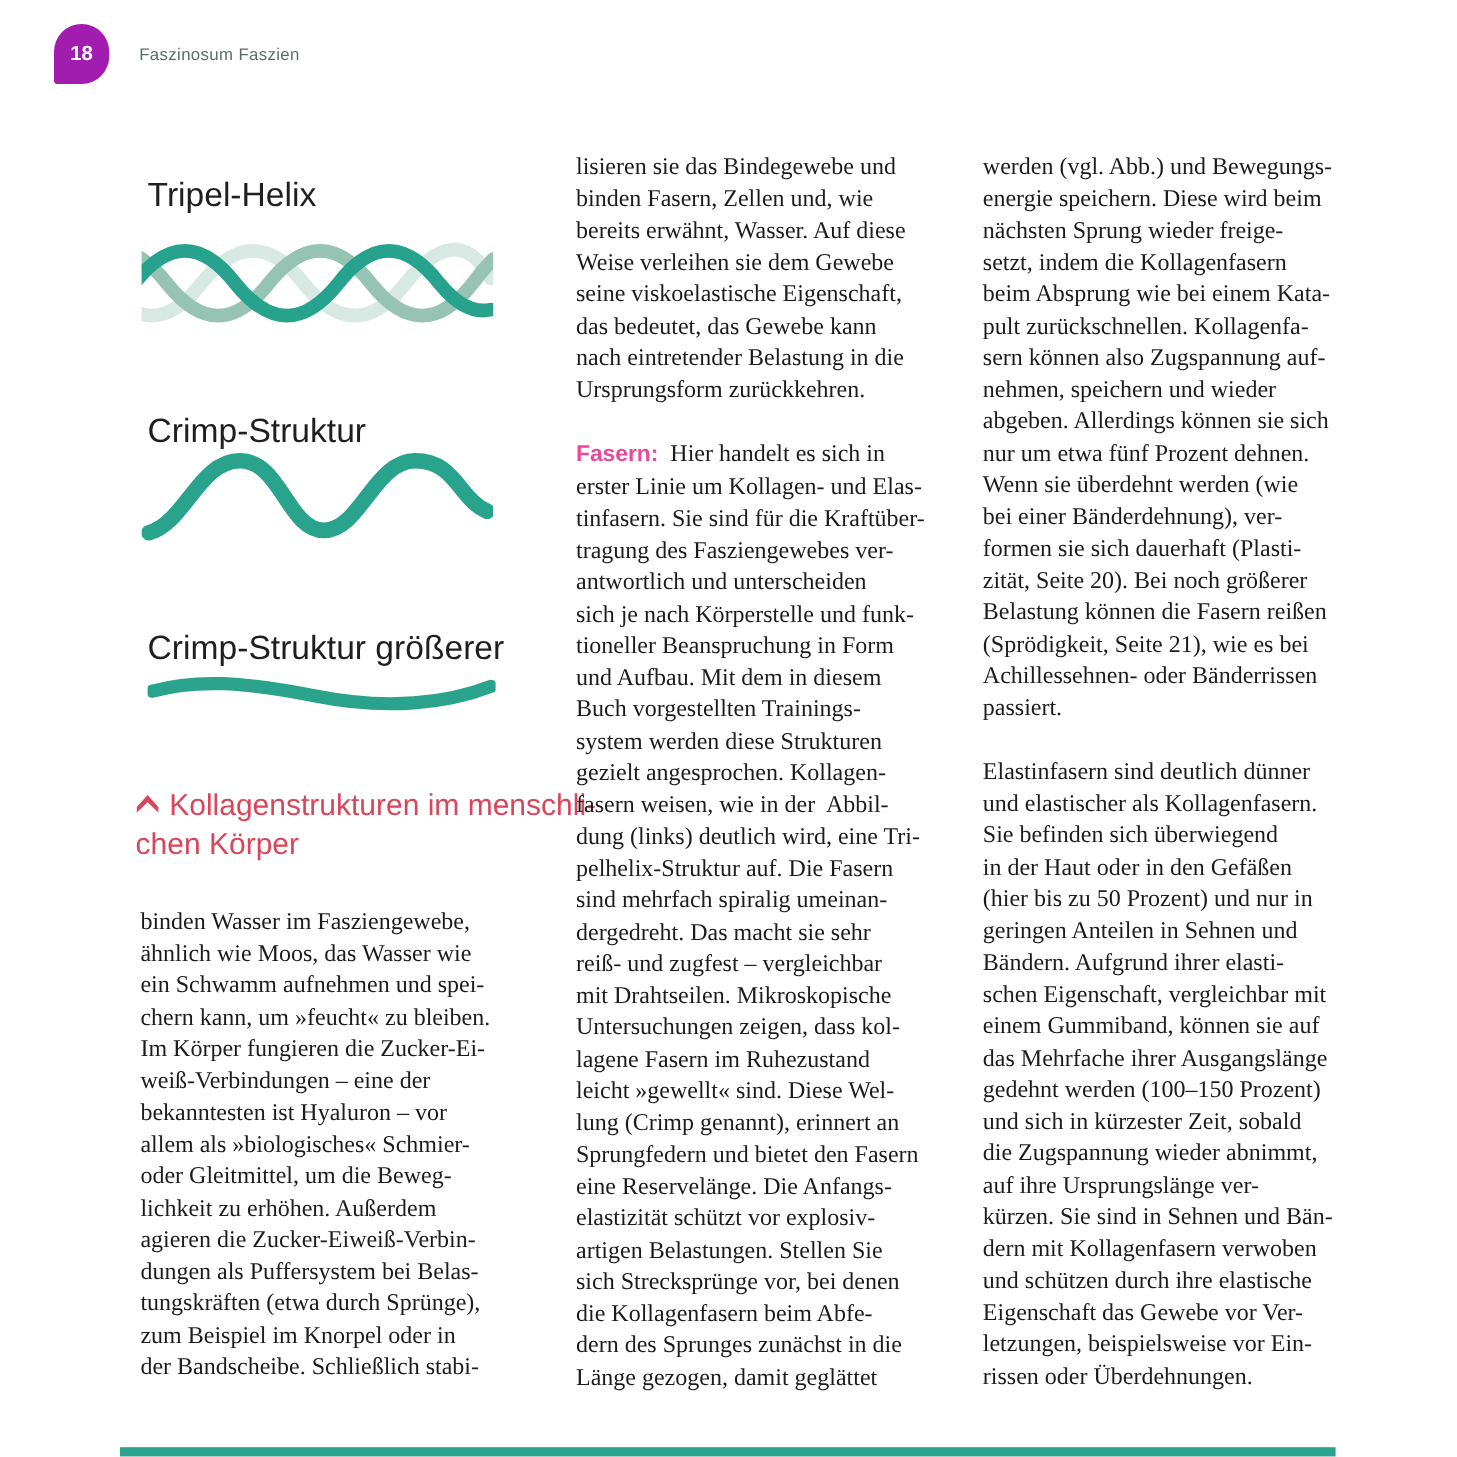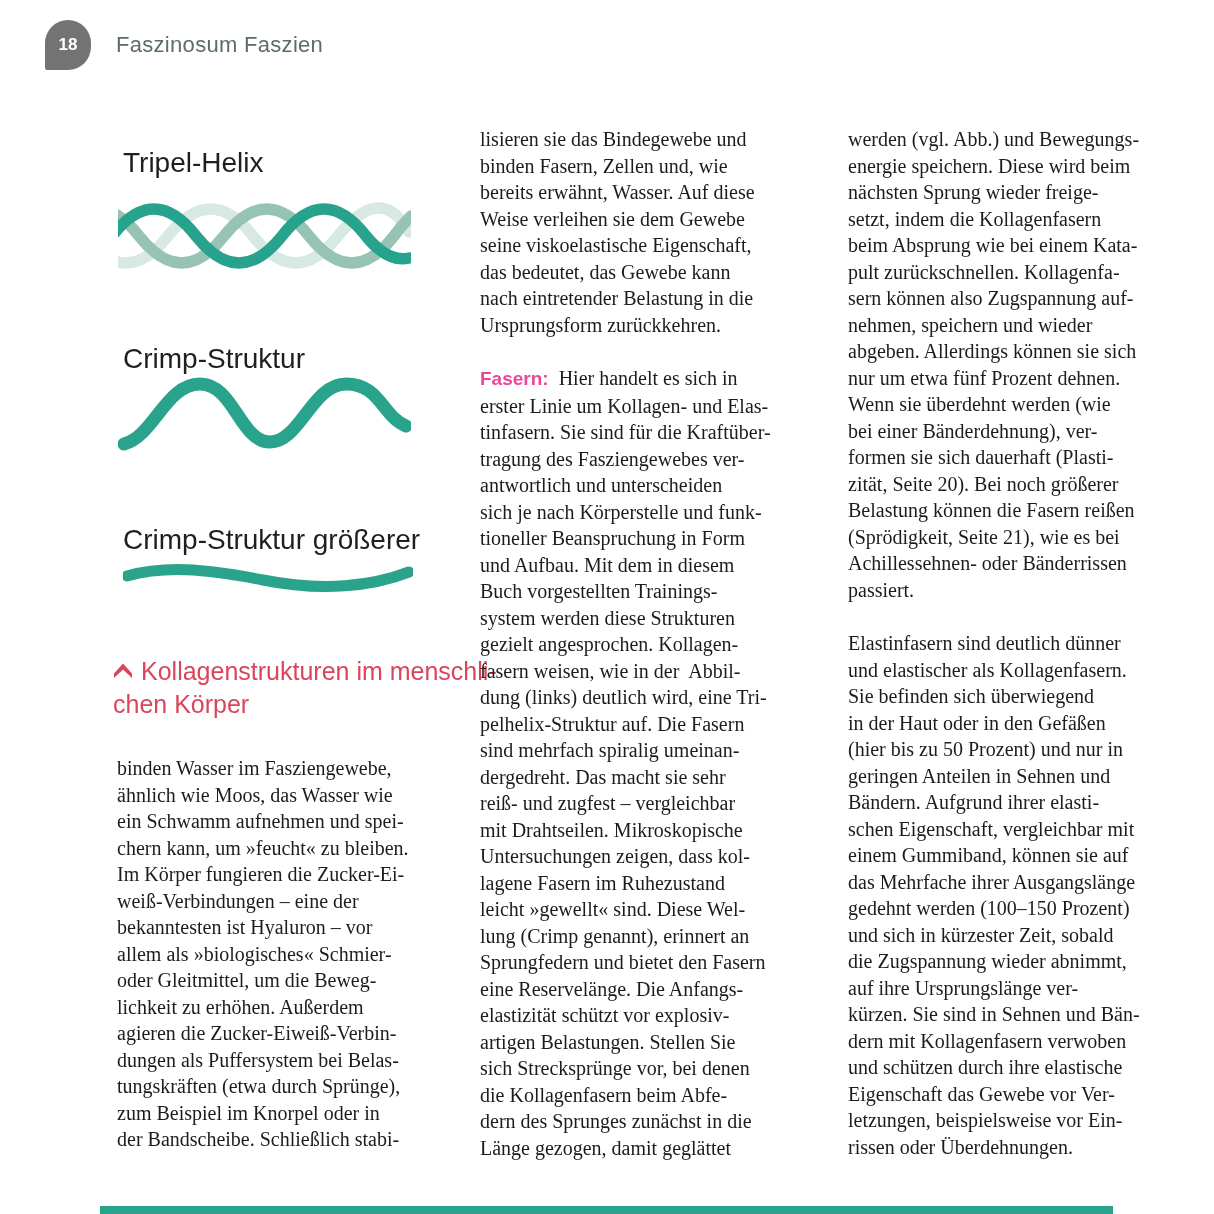--- a/index.html
+++ b/index.html
@@ -8,31 +8,31 @@
     width:1214px;height:1214px;
     background:#ffffff;
     overflow:hidden;
     font-family:"Liberation Serif", serif;
     color:#1c1c1c;
   }
   .abs{position:absolute;}
   
   .page-badge{
     left:45px;top:20px;width:46px;height:50px;
-    background:#737373;
+    background:#a21caf;
     border-radius:24px 24px 24px 3px;
     display:flex;align-items:center;justify-content:center;
     color:#ffffff;
     font-family:"Liberation Sans", sans-serif;
     font-size:17px;font-weight:bold;
   }
   .page-header-title{
     left:116px;top:29px;
     font-family:"Liberation Sans", sans-serif;
-    font-size:22px;line-height:32px;
+    font-size:14px;line-height:32px;
     color:#5d6c6b;letter-spacing:0.3px;
   }
   
   .fig-label{
     font-family:"Liberation Sans", sans-serif;
     font-size:28px;line-height:26px;color:#1f1f1f;
   }
   
   .fig-caption{
     left:113px;top:655px;width:350px;
@@ -144,21 +144,21 @@
 Sprungfedern und bietet den Fasern
 eine Reservelänge. Die Anfangs-
 elastizität schützt vor explosiv-
 artigen Belastungen. Stellen Sie
 sich Strecksprünge vor, bei denen
 die Kollagenfasern beim Abfe-
 dern des Sprunges zunächst in die
 Länge gezogen, damit geglättet</span></p>
   </div>
 
-  <div class="abs col" style="left:819px;top:126px;margin-left:29px;">
+  <div class="abs col" style="left:819px;top:126px;">
     <p>werden (vgl. Abb.) und Bewegungs-
 energie speichern. Diese wird beim
 nächsten Sprung wieder freige-
 setzt, indem die Kollagenfasern
 beim Absprung wie bei einem Kata-
 pult zurückschnellen. Kollagenfa-
 sern können also Zugspannung auf-
 nehmen, speichern und wieder
 abgeben. Allerdings können sie sich
 nur um etwa fünf Prozent dehnen.

